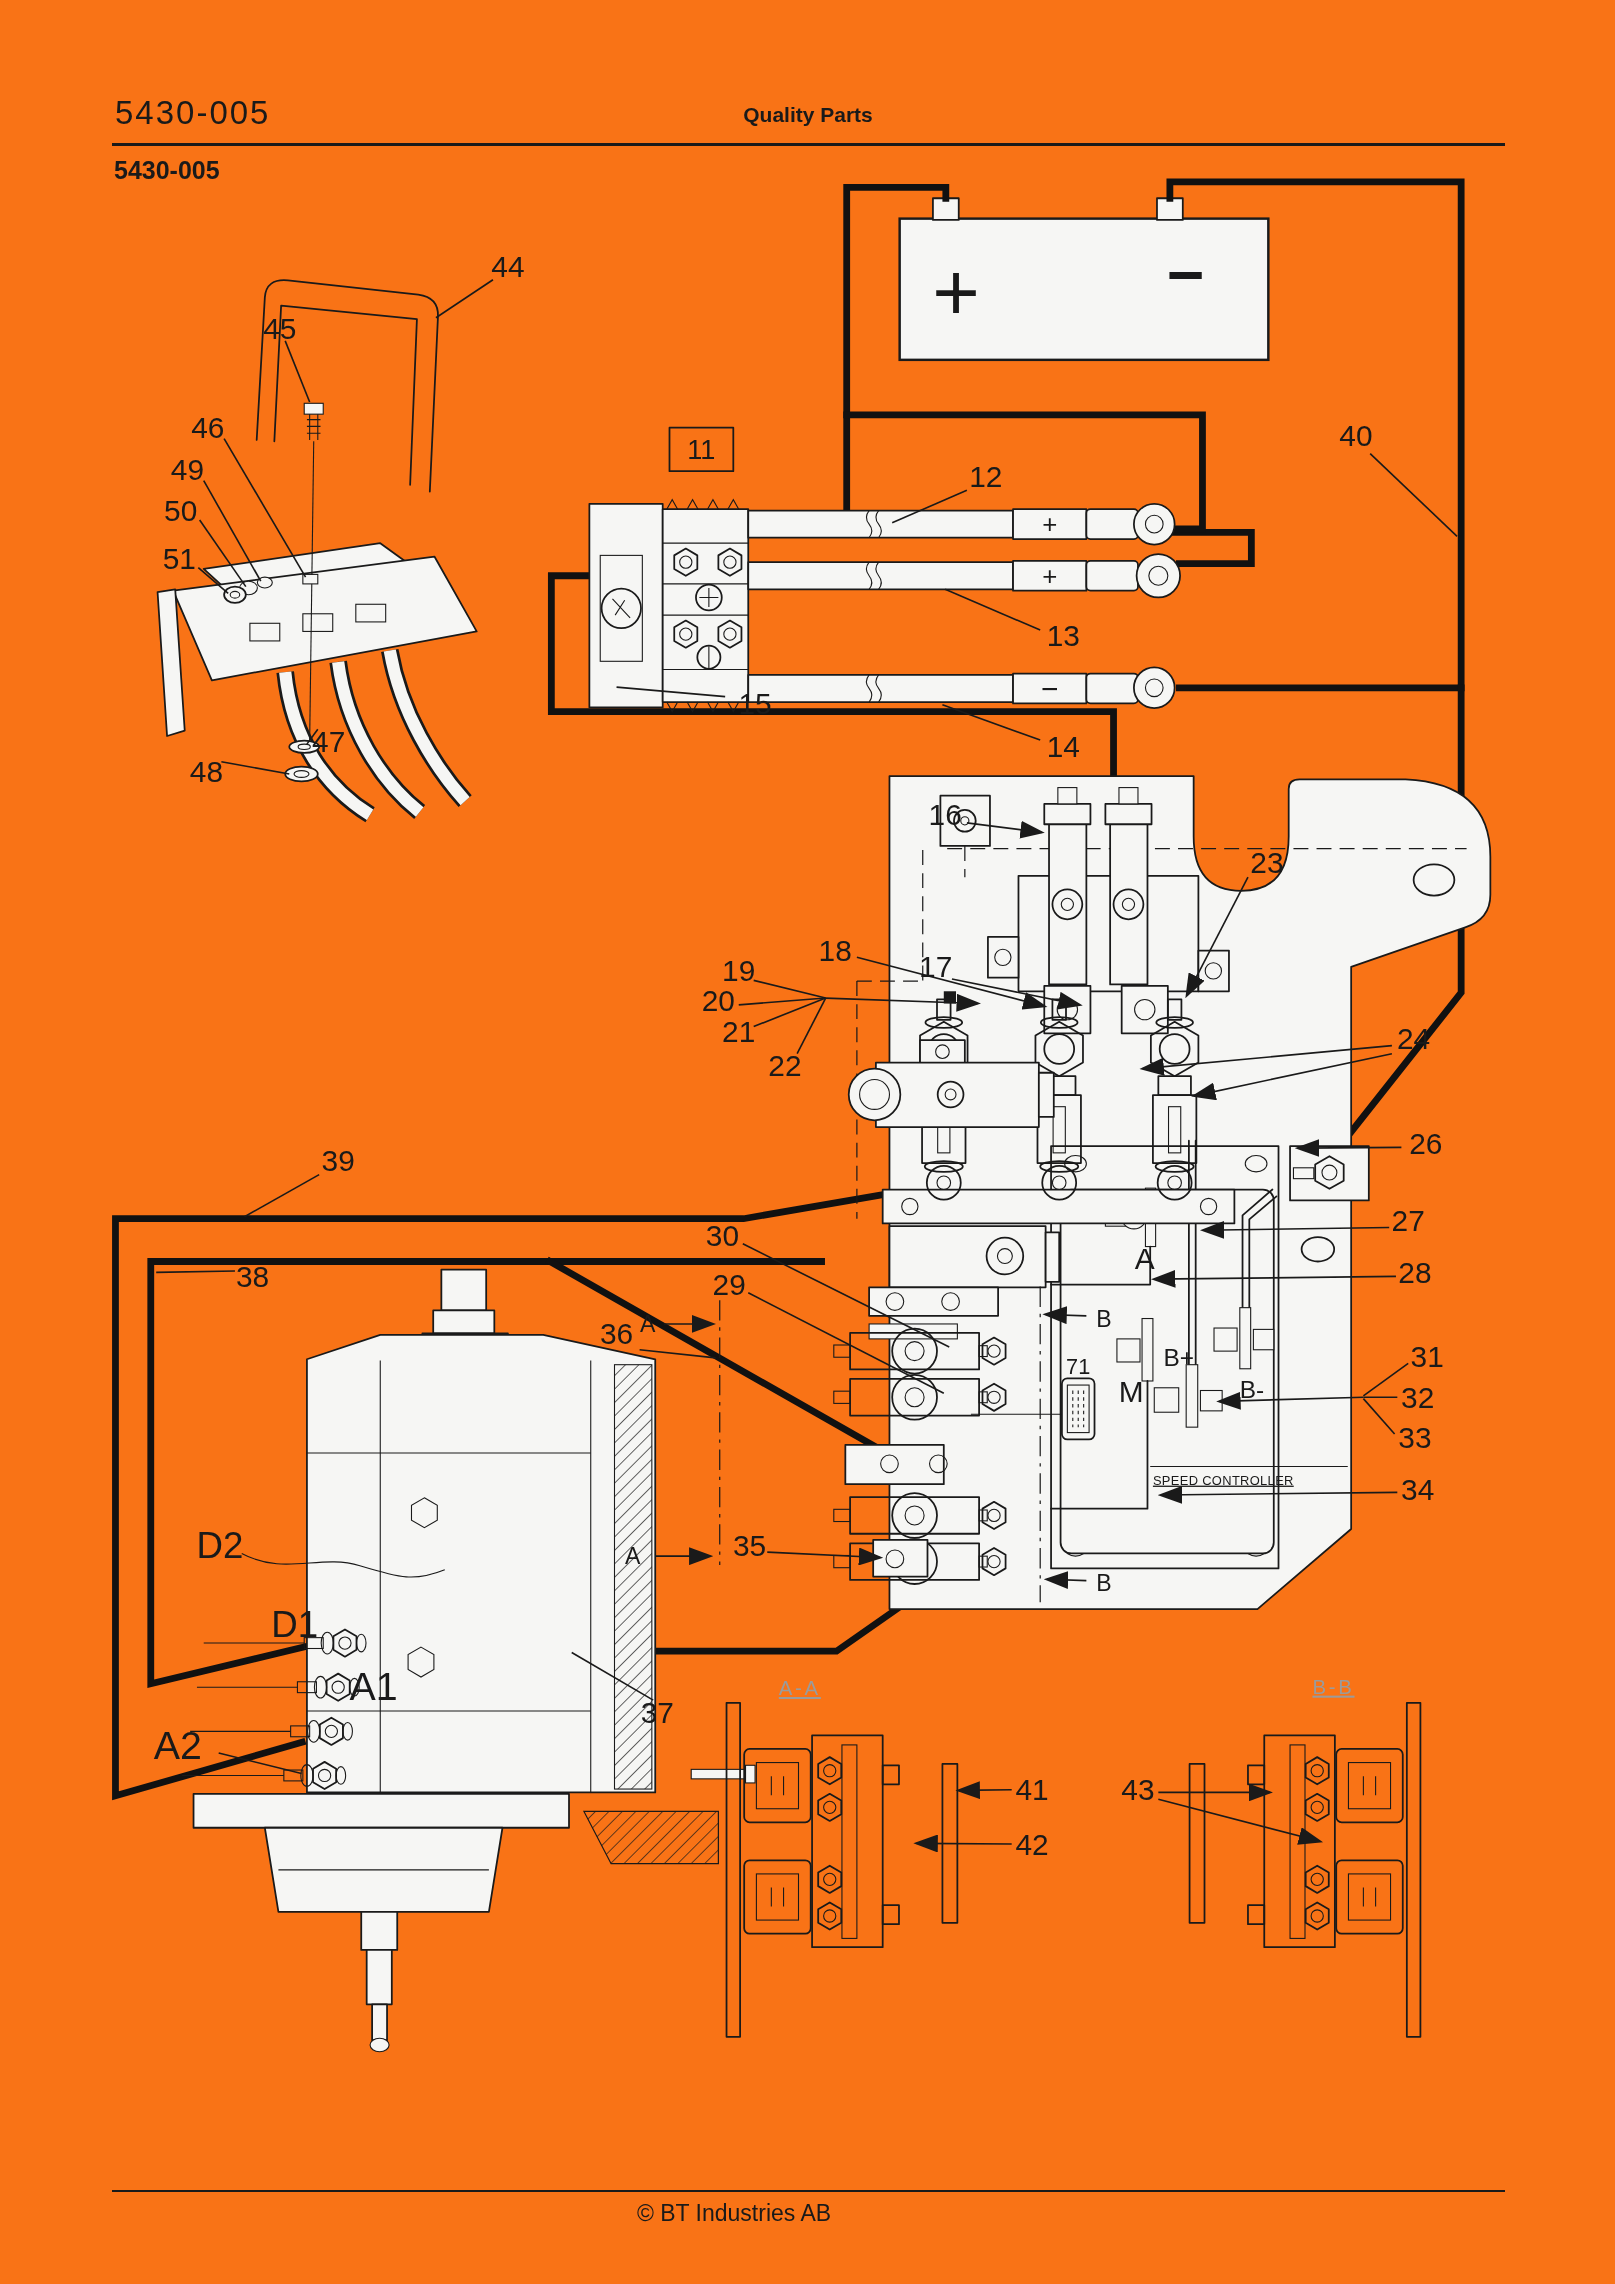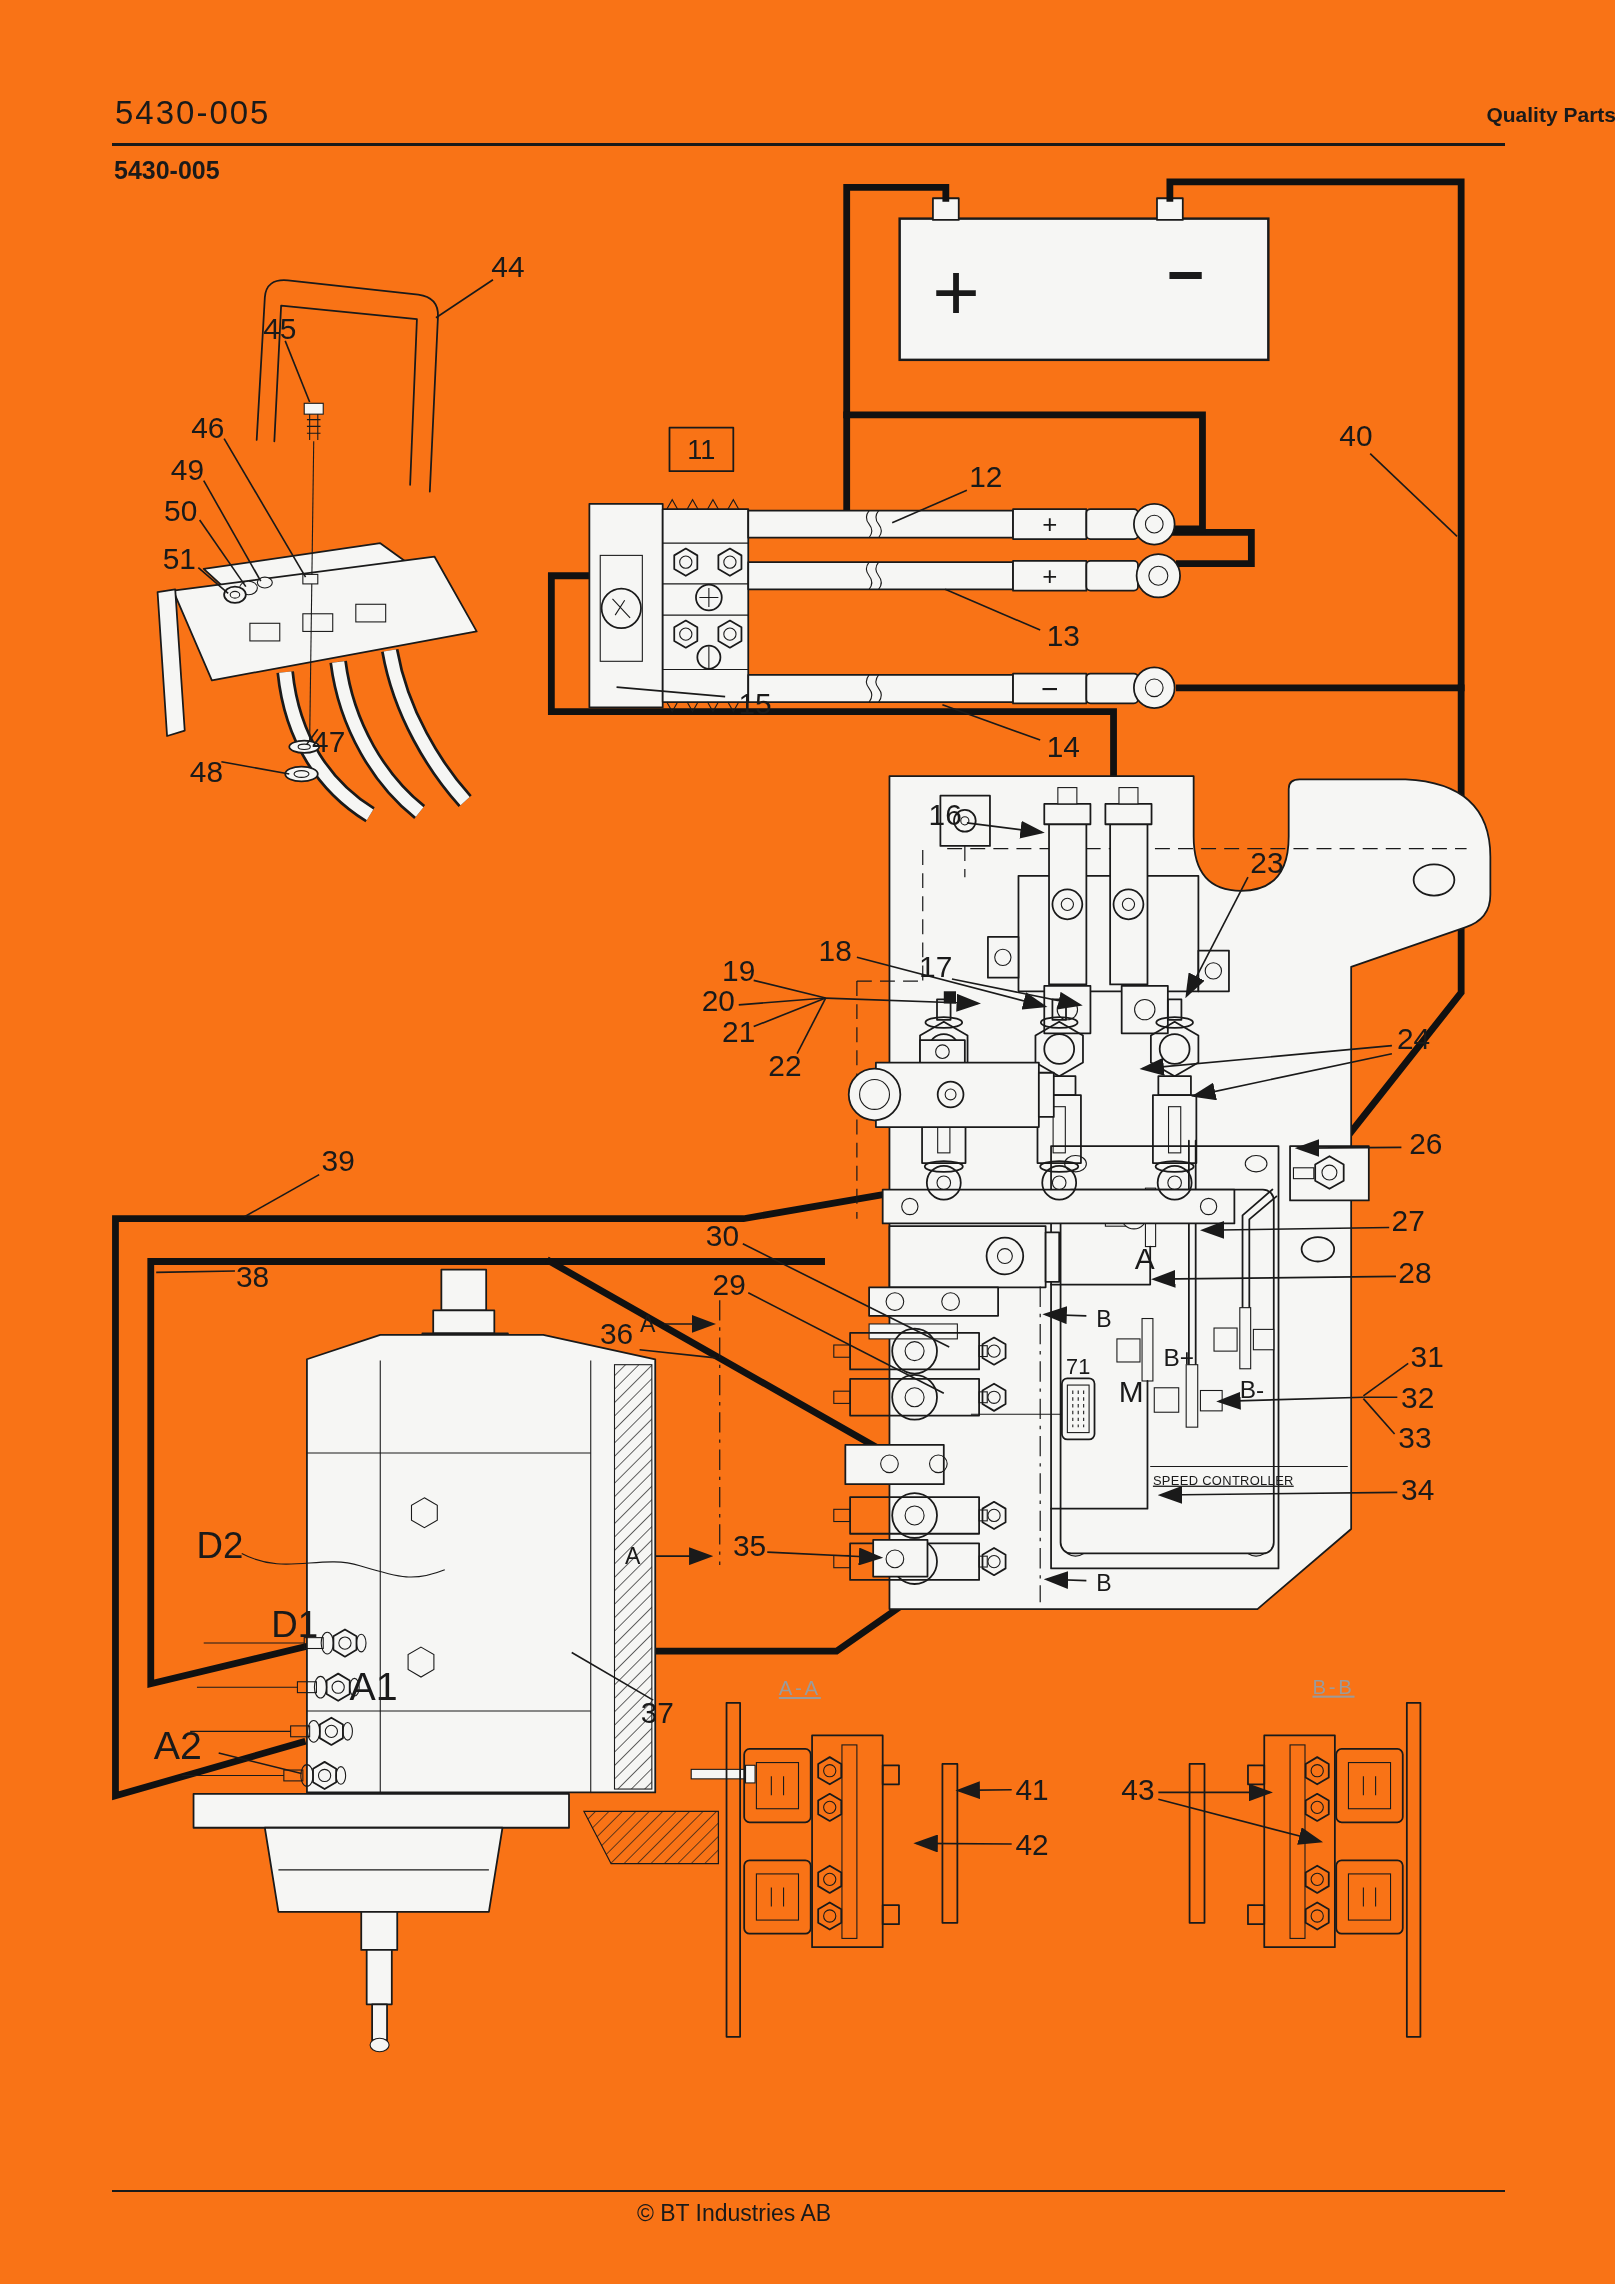--- a/index.html
+++ b/index.html
@@ -1,19 +1,19 @@
 <!DOCTYPE html>
 <html style="font-size:11px"><head>
 <meta charset="utf-8">
 <style>
   html,body{margin:0;padding:0;background:#e8e8e6;}
   .page{position:relative;width:1616px;height:2284px;background:#f97316;
         font-family:"Liberation Sans",sans-serif;color:#1a1a1a;overflow:hidden;}
   .hdr-doc{position:absolute;left:115px;top:94px;font-size:33px;font-weight:400;letter-spacing:2px;}
-  .hdr-title{position:absolute;left:0;top:103px;width:1616px;text-align:right;font-size:21px;font-weight:700;}
+  .hdr-title{position:absolute;left:0;top:103px;width:1616px;text-align:center;font-size:21px;font-weight:700;}
   .rule{position:absolute;left:112px;width:1393px;height:2.7px;background:#1a1a1a;}
   .rule-top{top:143px;}
   .rule-bot{top:2190px;height:2px;}
   .hdr-sub{position:absolute;left:114px;top:156px;font-size:25px;font-weight:700;}
   .ftr{position:absolute;left:0;top:2200px;width:1468px;text-align:center;font-size:23px;font-weight:400;}
   svg{position:absolute;left:0;top:0;}
   .ln{stroke:#1a1a1a;fill:none;stroke-width:2.6;stroke-linecap:round;stroke-linejoin:round;}
   .ln1{stroke:#1a1a1a;fill:none;stroke-width:1.6;}
   .ln3{stroke:#1a1a1a;fill:none;stroke-width:3.6;}
   .fillp{fill:#f6f6f4;}

